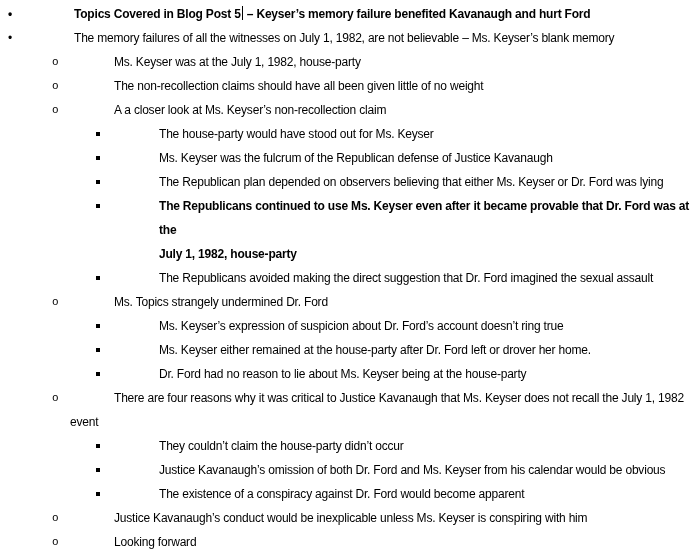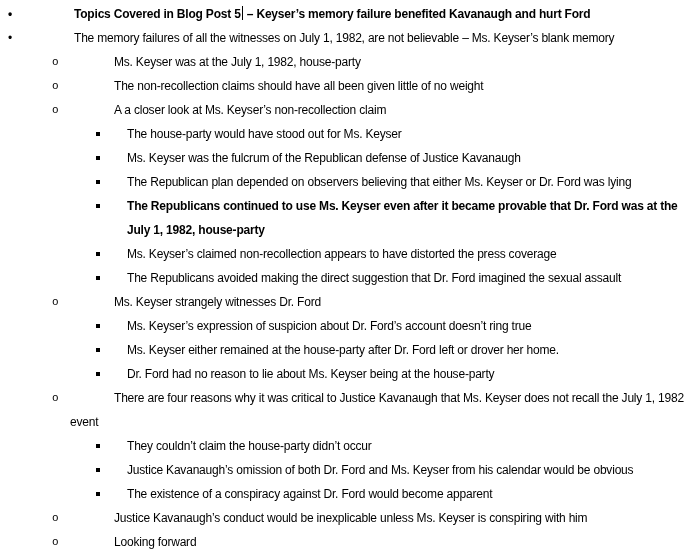--- a/index.html
+++ b/index.html
@@ -28,21 +28,21 @@
     top: 2px;
     left: 0;
     width: 697px;
   }
   .row {
     position: relative;
     line-height: 24px;
   }
   .row.l1 { padding-left: 30px; }
   .row.l2 { padding-left: 70px; }
-  .row.l3 { padding-left: 83px; }
+  .row.l3 { padding-left: 115px; }
   .row.bold { font-weight: bold; }
 
   .marker {
     position: absolute;
     top: 0;
     line-height: 24px;
   }
   .l1 .marker { left: 8px; font-size: 12px; }
   .l2 .marker {
     left: 52px;
@@ -83,23 +83,23 @@
   <div class="outline" id="outline">
       <div class="row l1 bold"><span class="marker">•</span><span class="txt"><span>Topics Covered in Blog Post 5</span><span class="caret"></span><span> – Keyser’s memory failure benefited Kavanaugh and hurt Ford</span></span></div>
       <div class="row l1"><span class="marker">•</span><span class="txt">The memory failures of all the witnesses on July 1, 1982, are not believable – Ms. Keyser’s blank memory</span></div>
       <div class="row l2"><span class="marker">o</span><span class="txt">Ms. Keyser was at the July 1, 1982, house-party</span></div>
       <div class="row l2"><span class="marker">o</span><span class="txt">The non-recollection claims should have all been given little of no weight</span></div>
       <div class="row l2"><span class="marker">o</span><span class="txt">A a closer look at Ms. Keyser’s non-recollection claim</span></div>
       <div class="row l3"><span class="marker">▪</span><span class="txt">The house-party would have stood out for Ms. Keyser</span></div>
       <div class="row l3"><span class="marker">▪</span><span class="txt">Ms. Keyser was the fulcrum of the Republican defense of Justice Kavanaugh</span></div>
       <div class="row l3"><span class="marker">▪</span><span class="txt">The Republican plan depended on observers believing that either Ms. Keyser or Dr. Ford was lying</span></div>
       <div class="row l3 wrapped"><span class="marker">▪</span><span class="txt"><span>The Republicans continued to use Ms. Keyser even after it became provable that Dr. Ford was at the</span><br><span>July 1, 1982, house-party</span></span></div>
-      <div class="row l3"><span class="marker">▪</span><span class="txt">Ms. Keyser’s claimed non-recollection appears to have distorted the press coverage</span></div>
+      <div class="row l3"><span class="marker">▪</span></div>
       <div class="row l3"><span class="marker">▪</span><span class="txt">The Republicans avoided making the direct suggestion that Dr. Ford imagined the sexual assault</span></div>
-      <div class="row l2"><span class="marker">o</span><span class="txt">Ms. Keyser strangely witnesses Dr. Ford</span></div>
+      <div class="row l2"><span class="marker">o</span><span class="txt">Ms. Topics strangely undermined Dr. Ford</span></div>
       <div class="row l3"><span class="marker">▪</span><span class="txt">Ms. Keyser’s expression of suspicion about Dr. Ford’s account doesn’t ring true</span></div>
       <div class="row l3"><span class="marker">▪</span><span class="txt">Ms. Keyser either remained at the house-party after Dr. Ford left or drover her home.</span></div>
       <div class="row l3"><span class="marker">▪</span><span class="txt">Dr. Ford had no reason to lie about Ms. Keyser being at the house-party</span></div>
       <div class="row l2"><span class="marker">o</span><span class="txt">There are four reasons why it was critical to Justice Kavanaugh that Ms. Keyser does not recall the July 1, 1982 event</span></div>
       <div class="row l3"><span class="marker">▪</span><span class="txt">They couldn’t claim the house-party didn’t occur</span></div>
       <div class="row l3"><span class="marker">▪</span></div>
       <div class="row l3"><span class="marker">▪</span><span class="txt">Justice Kavanaugh’s omission of both Dr. Ford and Ms. Keyser from his calendar would be obvious</span></div>
       <div class="row l3"><span class="marker">▪</span><span class="txt">The existence of a conspiracy against Dr. Ford would become apparent</span></div>
       <div class="row l2"><span class="marker">o</span><span class="txt">Justice Kavanaugh’s conduct would be inexplicable unless Ms. Keyser is conspiring with him</span></div>
       <div class="row l2"><span class="marker">o</span><span class="txt">Looking forward</span></div>

